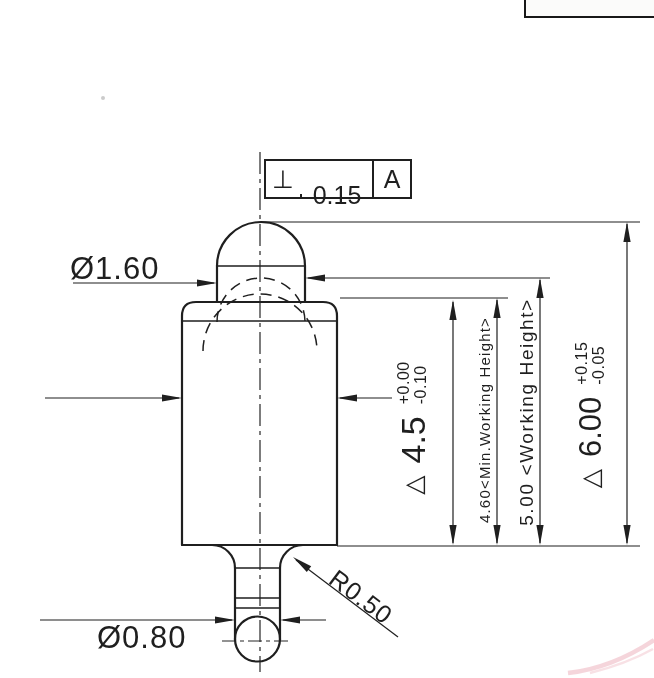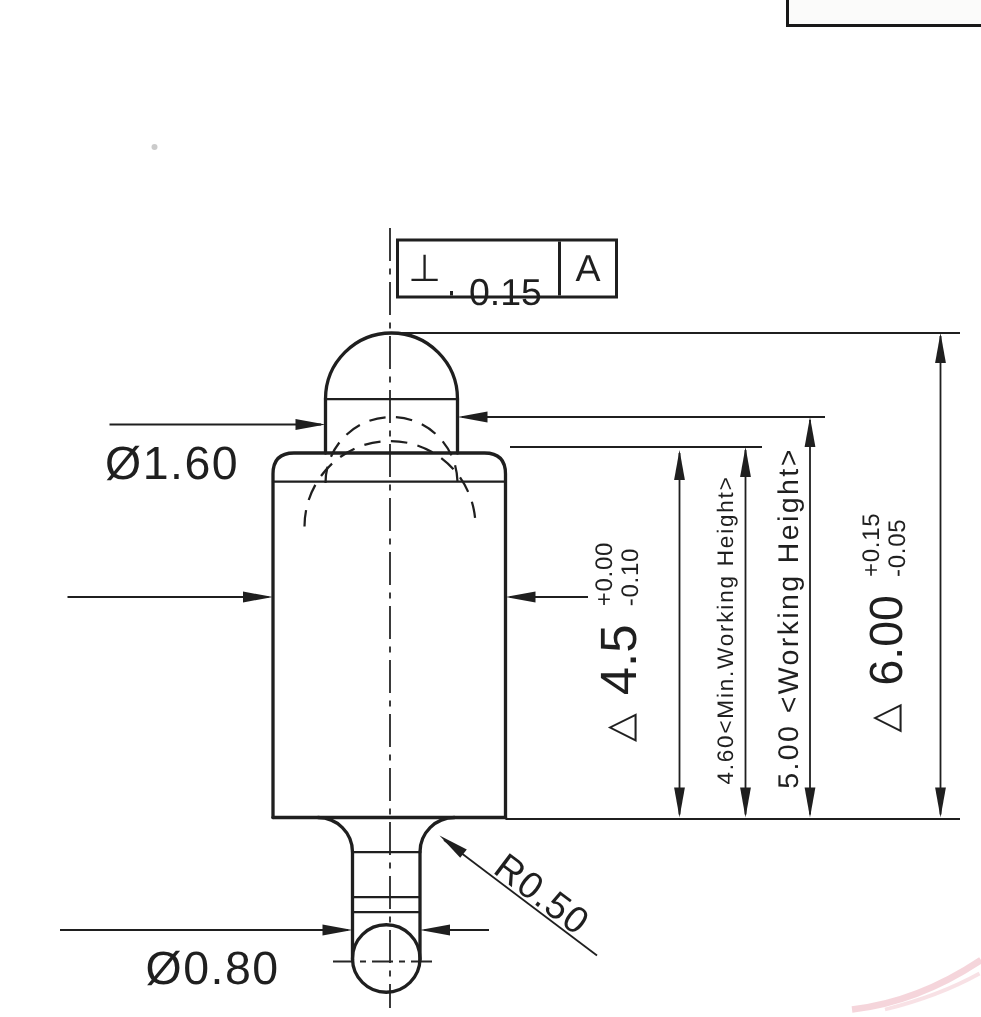--- a/index.html
+++ b/index.html
@@ -6,21 +6,21 @@
   .sheet{
     position:relative;width:654px;height:678px;overflow:hidden;
     background:#ffffff;color:#1f1f1f;
     font-family:"Liberation Sans", sans-serif;
   }
   .sheet svg{position:absolute;left:0;top:0;}
   .dimtext{
     position:absolute;white-space:nowrap;color:#1f1f1f;
     font-family:"Liberation Sans", sans-serif;
   }
-  .dia{font-size:31px;letter-spacing:1px;margin-top:40px;}
+  .dia{font-size:31px;letter-spacing:1px;}
   .vdim{
     position:absolute;display:flex;align-items:center;gap:12px;white-space:nowrap;
     transform:translate(-50%,-50%) rotate(-90deg);
   }
   .vdim .flag{font-size:25px;line-height:1;}
   .vdim .num{line-height:1;}
   .tolstack{display:inline-flex;flex-direction:column;font-size:16px;line-height:1.05;letter-spacing:.5px;}
   .smalldim{font-size:15px;letter-spacing:1.2px;}
   .middim{font-size:19px;letter-spacing:1.6px;}
   .fcf{
@@ -145,21 +145,21 @@
 
   <div class="titleblock-fragment"></div>
 
   <div class="fcf">
     <div class="cell c-sym">⊥</div>
     <div class="cell c-val">0.15</div>
     <div class="cell c-dat">A</div>
   </div>
 
   <div class="dimtext dia" style="left:70px;top:251px">Ø1.60</div>
-  <div class="dimtext dia" style="left:97px;top:588px">Ø0.80</div>
+  <div class="dimtext dia" style="left:97px;top:620px">Ø0.80</div>
 
   <div class="radius-label">R0.50</div>
 
   <div class="vdim" style="left:413px;top:428px">
     <span class="flag">△</span>
     <span class="num" style="font-size:34px">4.5</span>
     <span class="tolstack">
       <span>+0.00</span>
       <span>-0.10</span>
     </span>

